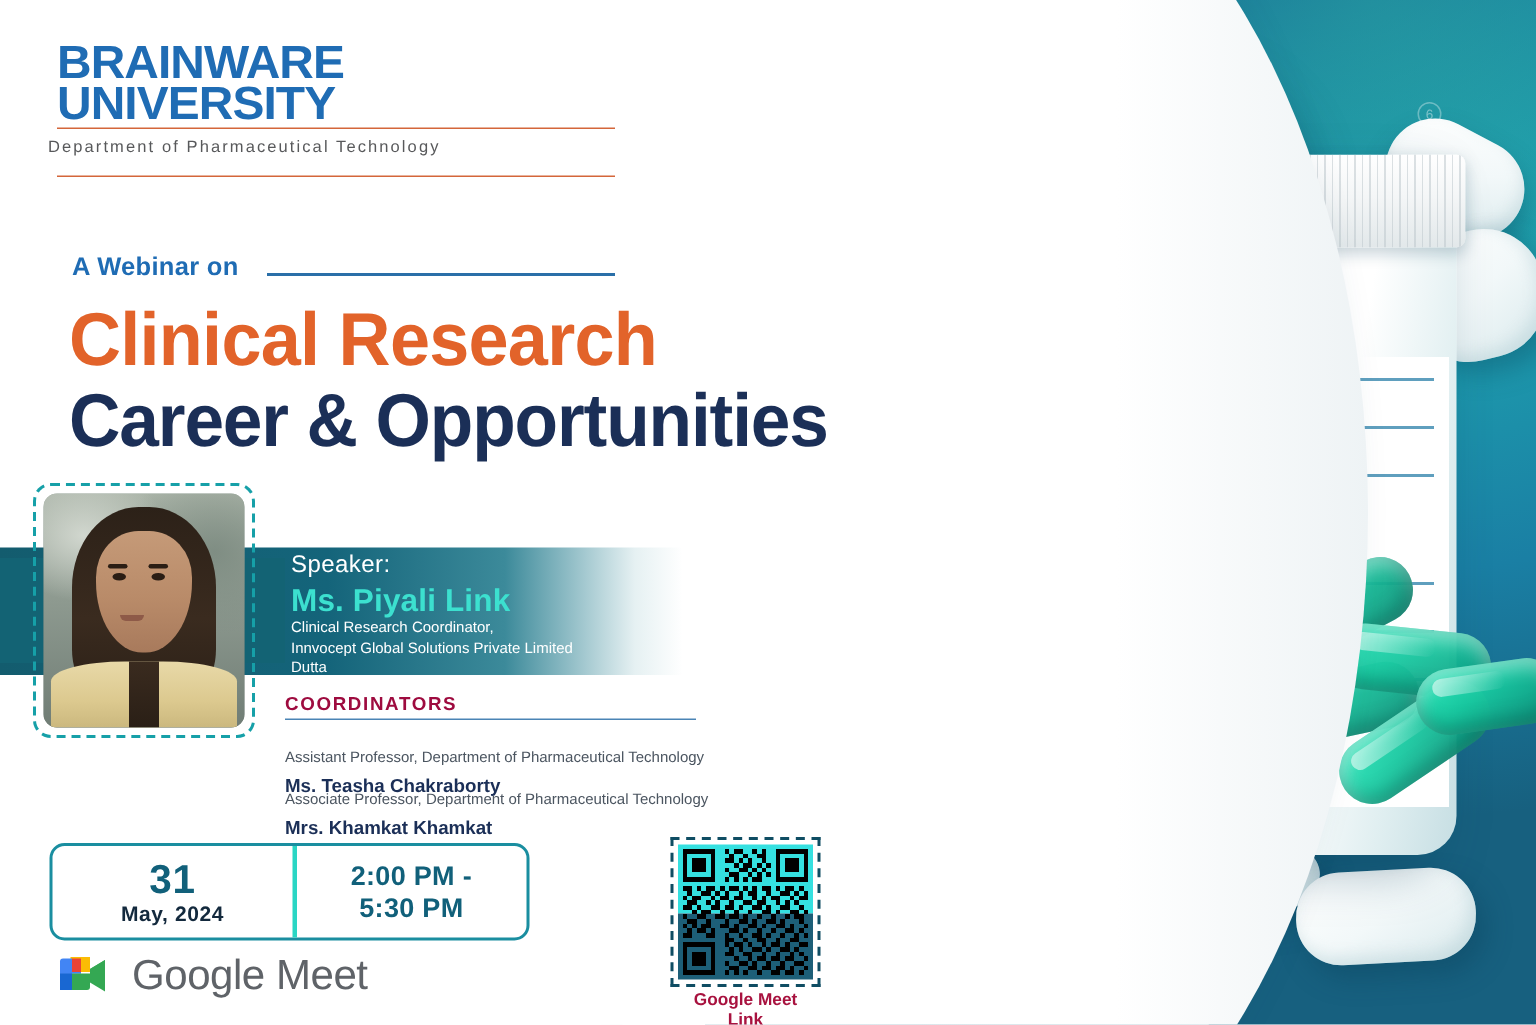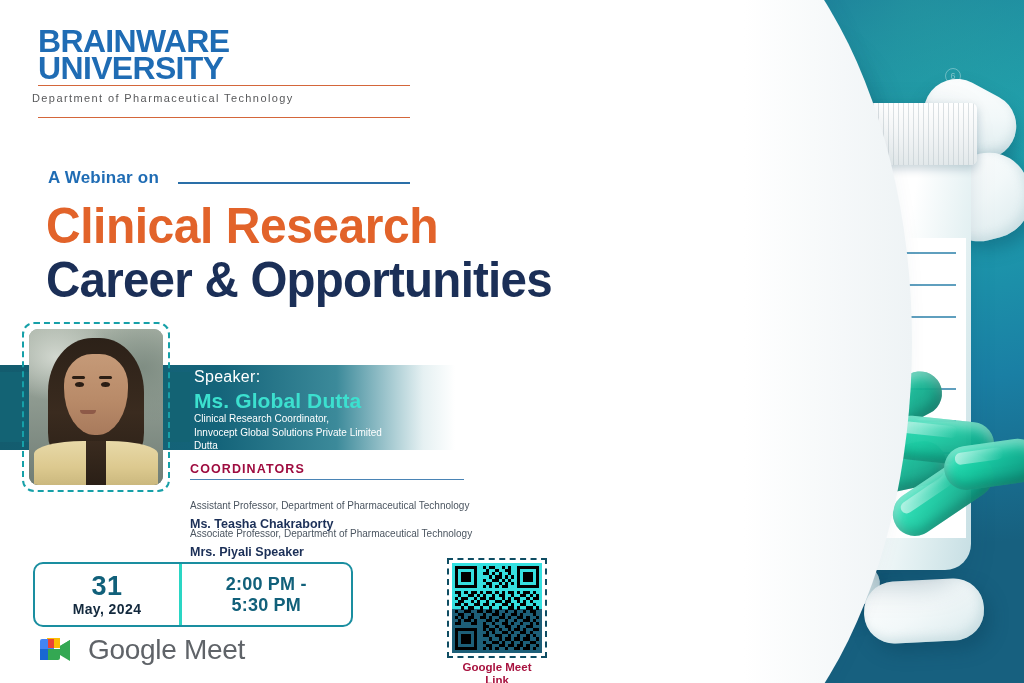--- a/index.html
+++ b/index.html
@@ -255,21 +255,21 @@
   }
   .coord-rule { position:absolute; left:190px; top:479px; width:274px; height:1.4px; background:#2a6fa8; opacity:.85; }
   .coord-name { position:absolute; left:190px; color:#1b2f57; font-size:12.5px; font-weight:bold;margin-top:31px; }
   .coord-sub { position:absolute; left:190px; color:#4b5560; font-size:10px; }
 
   
   .dtbox {
     position:absolute; left:33px; top:562px; width:320px; height:65px;
     border:2px solid #1a8ea0; border-radius:10px; background:#ffffff; display:flex;
   }
-  .dt-left { width:144px; display:flex; flex-direction:column; align-items:center; justify-content:center; }
+  .dt-left { width:160px; display:flex; flex-direction:column; align-items:center; justify-content:center; }
   .dt-div { width:2.5px; background:#2ad6c4; }
   .dt-right { flex:1; display:flex; flex-direction:column; align-items:center; justify-content:center; }
   .dt-day { font-size:27px; font-weight:bold; color:#11607a; line-height:27px; letter-spacing:.5px; }
   .dt-month { font-size:14px; font-weight:bold; color:#13293d; letter-spacing:.4px; margin-top:1px; }
   .dt-time { font-size:18px; font-weight:bold; color:#11607a; line-height:21px; letter-spacing:.2px; }
 
   
   .gmeet { position:absolute; left:36px; top:634px; display:flex; align-items:center; gap:10px; }
   .gm-icon { position:relative; width:42px; height:31px; }
   .gm-wordmark { font-size:28px; color:#5f6368; letter-spacing:-.3px; }
@@ -388,33 +388,33 @@
       <div class="ph-brow l"></div>
       <div class="ph-brow r"></div>
       <div class="ph-eye l"></div>
       <div class="ph-eye r"></div>
       <div class="ph-mouth"></div>
       <div class="ph-shirt"></div>
     </div>
   </div>
 
   <div class="sp-label">Speaker:</div>
-  <div class="sp-name">Ms. Global Dutta</div>
+  <div class="sp-name">Ms. Piyali Link</div>
   <div class="sp-role">
     <div>Clinical Research Coordinator,</div>
     <div>Innvocept Global Solutions Private Limited</div>
     <div>Dutta</div>
   </div>
 
   <div class="coord-title">COORDINATORS</div>
   <div class="coord-rule"></div>
 
   <div class="coord-name" style="top:486px;">Ms. Teasha Chakraborty</div>
   <div class="coord-sub" style="top:500px;">Assistant Professor, Department of Pharmaceutical Technology</div>
-  <div class="coord-name" style="top:514px;">Mrs. Piyali Speaker</div>
+  <div class="coord-name" style="top:514px;">Mrs. Khamkat Khamkat</div>
   <div class="coord-sub" style="top:528px;">Associate Professor, Department of Pharmaceutical Technology</div>
 
   <div class="dtbox">
     <div class="dt-left">
       <div class="dt-day">31</div>
       <div class="dt-month">May, 2024</div>
     </div>
     <div class="dt-div"></div>
     <div class="dt-right">
       <div class="dt-time">2:00 PM -</div>

